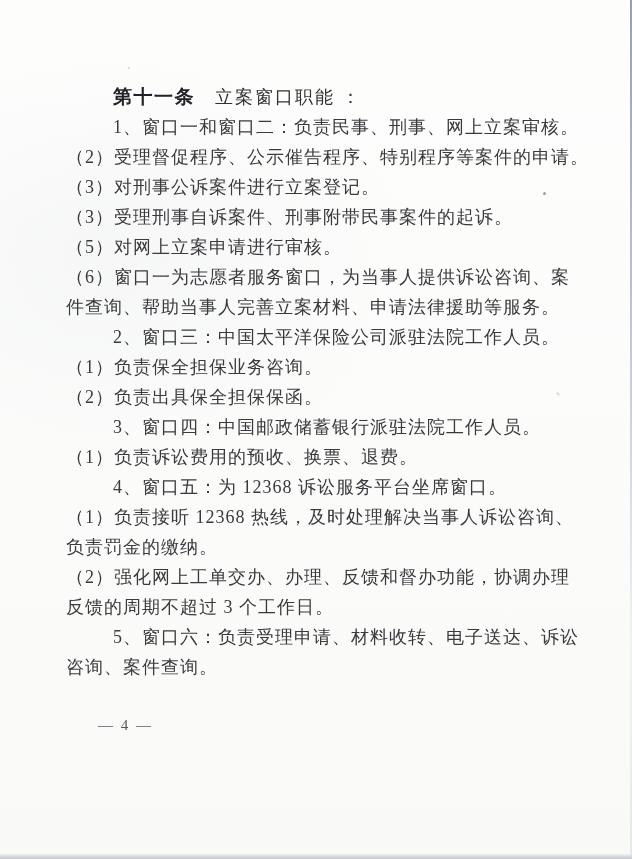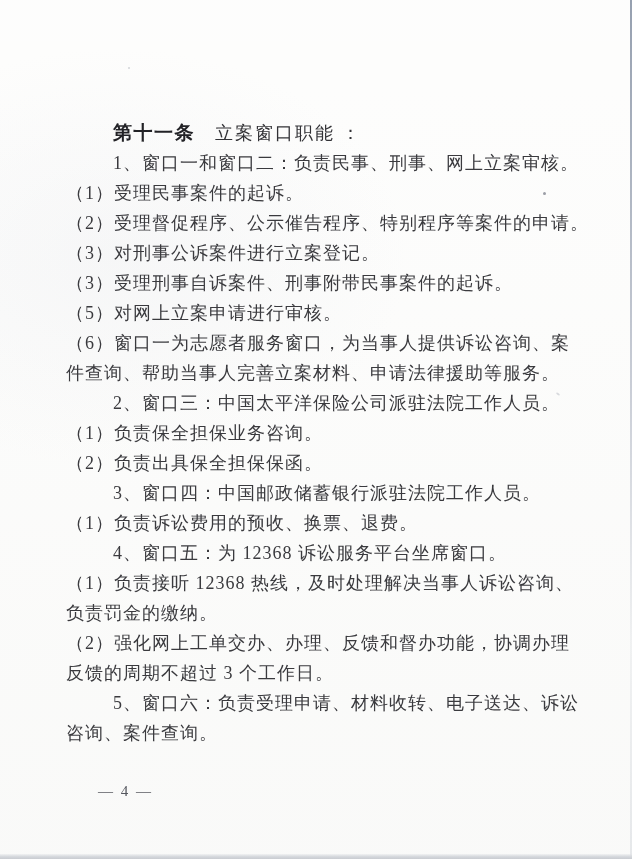--- a/index.html
+++ b/index.html
@@ -39,21 +39,20 @@
     letter-spacing: 1px;
     white-space: nowrap;
     color: var(--ink);
   }
   .line.indent { padding-left: 47px; }
   .heading {
     height: 30px;
     line-height: 30px;
     padding-left: 47px;
     white-space: nowrap;
-    margin-top: 36px;
   }
   .heading .h-bold {
     font-size: 19px;
     font-weight: 700;
     letter-spacing: 1.5px;
     color: var(--ink-bold);
     margin-right: 20px;
   }
   .heading .h-rest {
     font-size: 18px;
@@ -90,21 +89,20 @@
 <body>
 
 <div class="paper-tint"></div>
 
 <div class="doc">
   <div class="heading">
     <span class="h-bold">第十一条</span><span class="h-rest">立案窗口职能 ：</span>
   </div>
   <div>
       <div class="line indent">1、窗口一和窗口二：负责民事、刑事、网上立案审核。</div>
-      <div class="line">（1）受理民事案件的起诉。</div>
       <div class="line">（2）受理督促程序、公示催告程序、特别程序等案件的申请。</div>
       <div class="line">（3）对刑事公诉案件进行立案登记。</div>
       <div class="line">（3）受理刑事自诉案件、刑事附带民事案件的起诉。</div>
       <div class="line">（5）对网上立案申请进行审核。</div>
       <div class="line">（6）窗口一为志愿者服务窗口，为当事人提供诉讼咨询、案</div>
       <div class="line">件查询、帮助当事人完善立案材料、申请法律援助等服务。</div>
       <div class="line indent">2、窗口三：中国太平洋保险公司派驻法院工作人员。</div>
       <div class="line">（1）负责保全担保业务咨询。</div>
       <div class="line">（2）负责出具保全担保保函。</div>
       <div class="line indent">3、窗口四：中国邮政储蓄银行派驻法院工作人员。</div>

